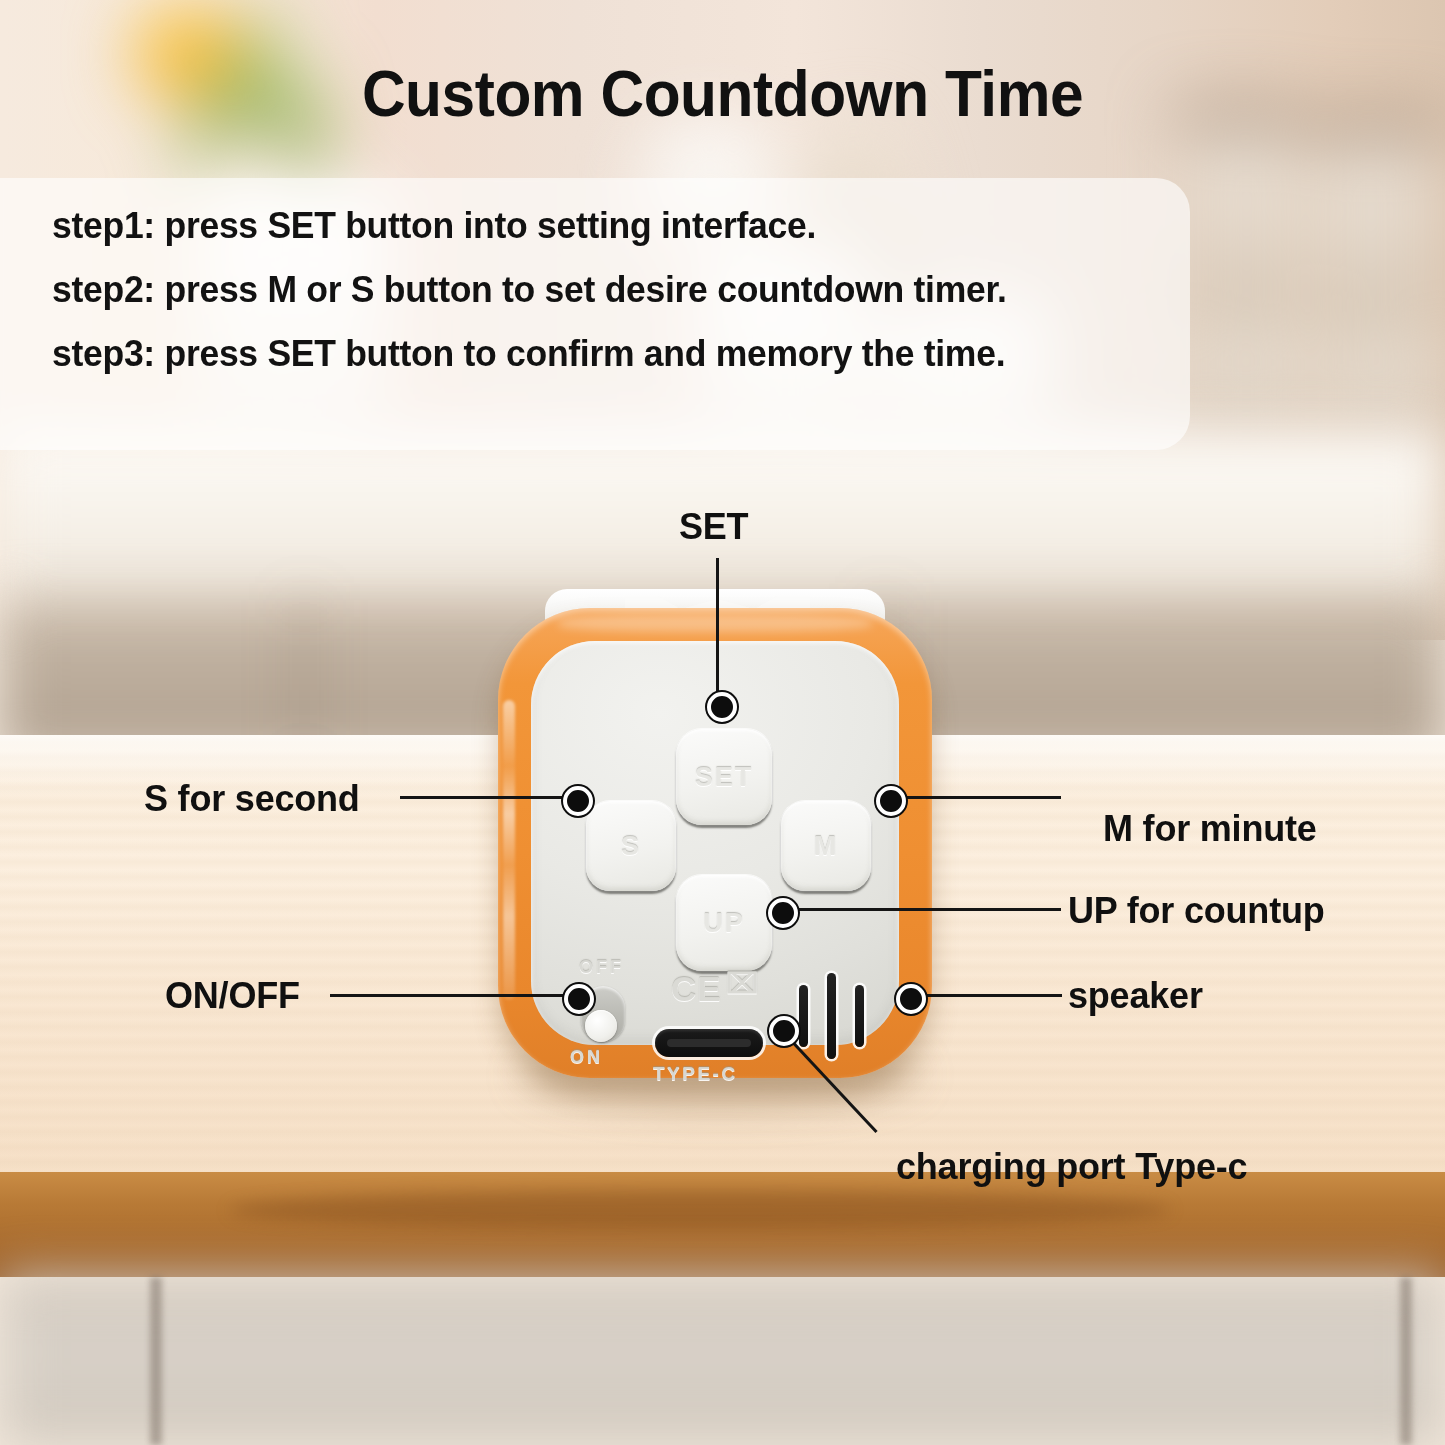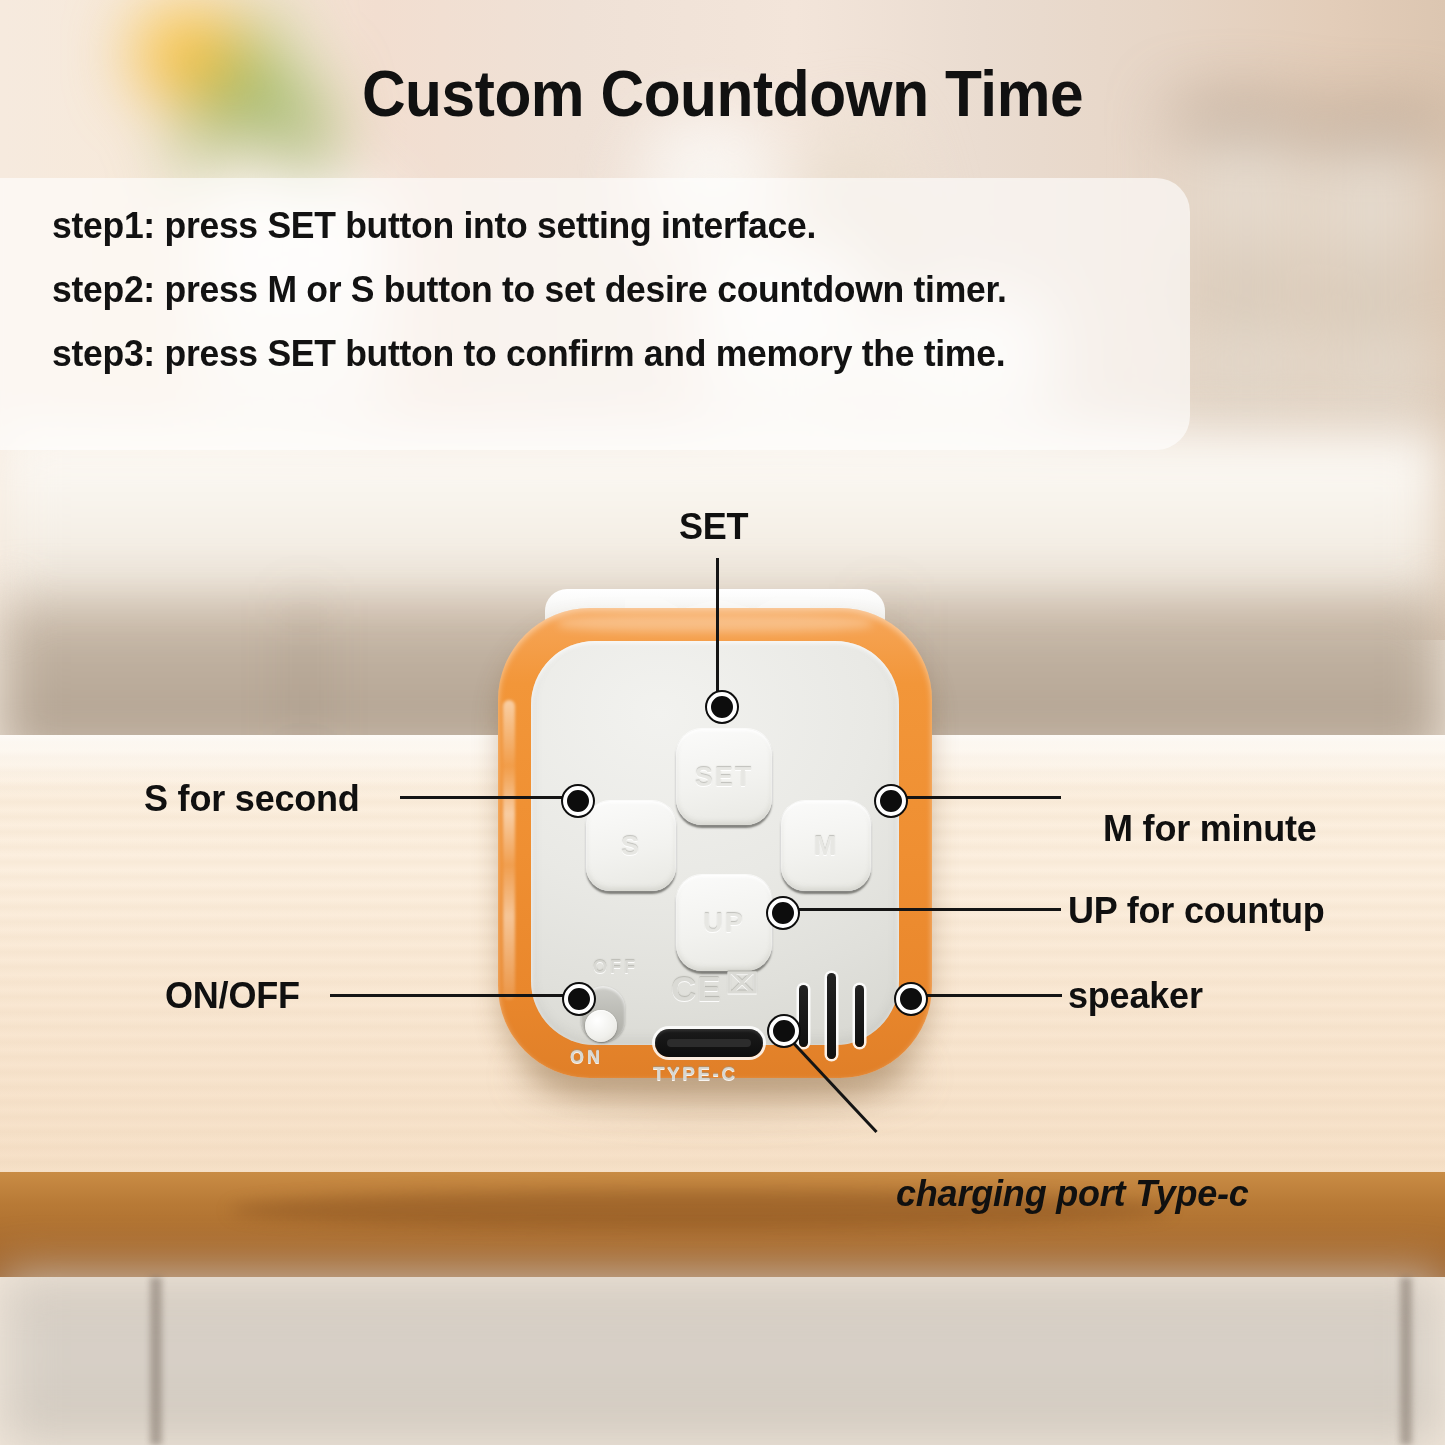--- a/index.html
+++ b/index.html
@@ -272,21 +272,21 @@
   
   .switch-label {
     position: absolute;
     font-size: 18px;
     font-weight: bold;
     letter-spacing: 3px;
     color: rgba(215,215,210,.95);
     text-shadow: 0 1px 0 rgba(255,255,255,.9), 0 -1px 1px rgba(150,150,142,.5);
     font-family: "Liberation Sans", sans-serif;
   }
-  .switch-off { left: 62px; top: 316px; }
+  .switch-off { left: 48px; top: 316px; }
   .switch-on  { left: 39px; top: 406px; }
   .switch-body {
     position: absolute;
     left: 50px; top: 345px;
     width: 44px; height: 56px;
     border-radius: 22px;
     background: linear-gradient(180deg, #cdcdc8, #b9b9b3 55%, #aeaea8);
     box-shadow: inset 0 2px 3px rgba(255,255,255,.7), 0 1px 2px rgba(60,60,55,.35);
   }
   .switch-knob {
@@ -507,17 +507,17 @@
   <div class="dot" style="left:768px; top:898px;"></div>
 
   <div class="callout-label" style="left:165px; top:975px;">ON/OFF</div>
   <div class="leader" style="left:330px; top:994px; width:244px;"></div>
   <div class="dot" style="left:564px; top:984px;"></div>
 
   <div class="callout-label" style="left:1068px; top:975px;">speaker</div>
   <div class="leader" style="left:906px; top:994px; width:156px;"></div>
   <div class="dot" style="left:896px; top:984px;"></div>
 
-  <div class="callout-label" style="left:896px; top:1173px;font-style:italic;">charging port Type-c</div>
+  <div class="callout-label" style="left:896px; top:1146px;">charging port Type-c</div>
   <div class="leader-diag" style="left:779px; top:1026px; width:143px; transform:rotate(47deg);"></div>
   <div class="dot" style="left:769px; top:1016px;"></div>
 
 </div>
 
 </body></html>

